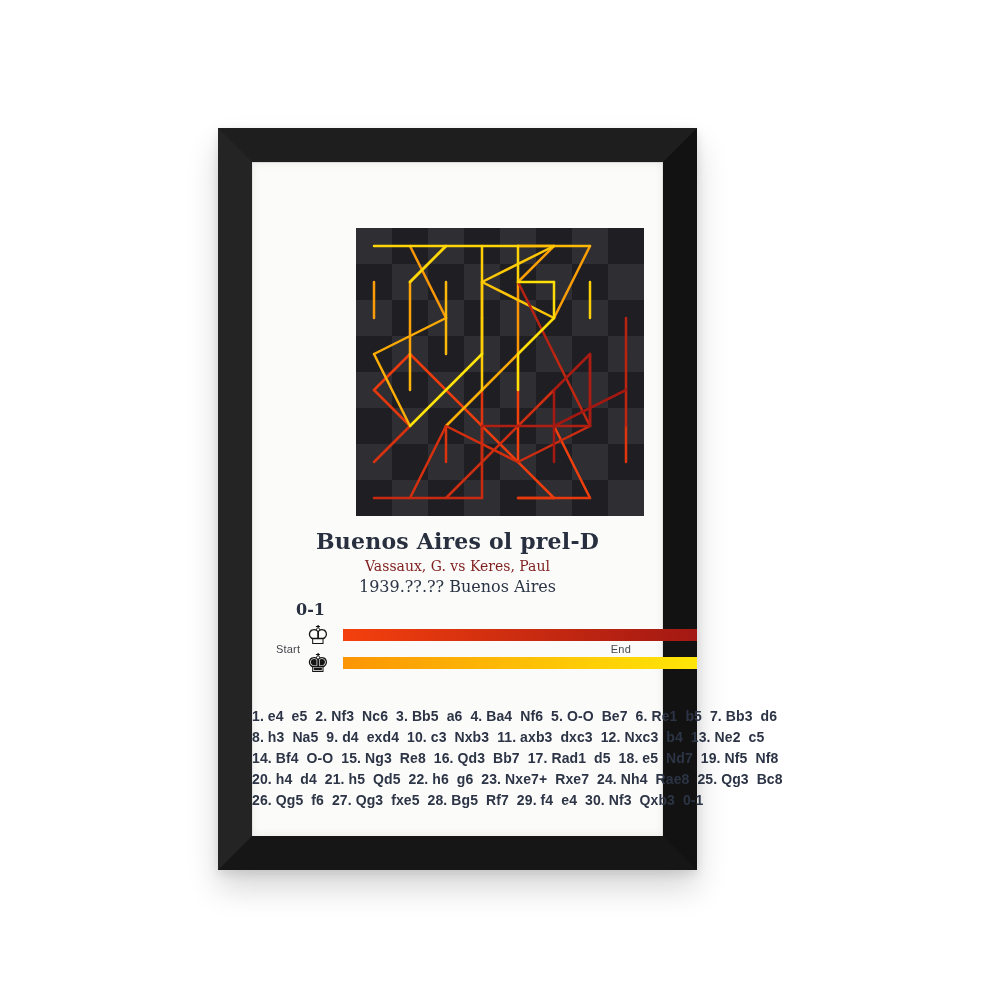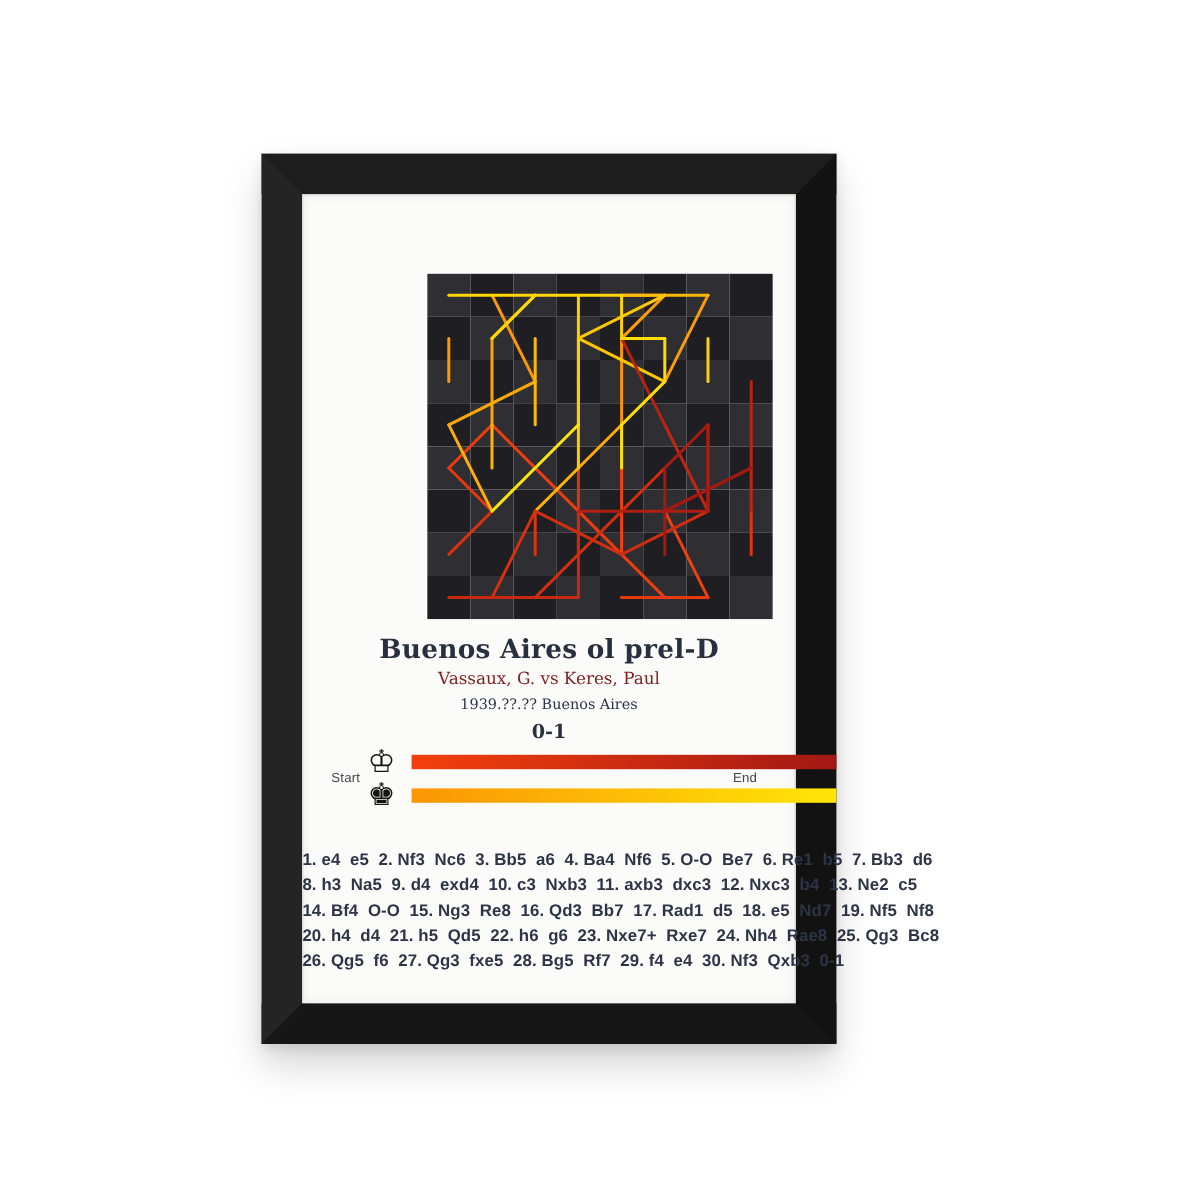--- a/index.html
+++ b/index.html
@@ -26,25 +26,25 @@
     position:absolute;left:0;top:366px;width:100%;text-align:center;
     font-family:"DejaVu Serif",serif;font-weight:700;font-size:22px;line-height:26px;
     color:#28303f;letter-spacing:0.2px;
   }
   .game-players{
     position:absolute;left:0;top:396px;width:100%;text-align:center;
     font-family:"DejaVu Serif",serif;font-size:14px;line-height:17px;color:#7f1d1d;
   }
   .game-event{
     position:absolute;left:0;top:413px;width:100%;text-align:center;
-    font-family:"DejaVu Serif",serif;font-size:12px;line-height:24px;color:#2b3445;
+    font-family:"DejaVu Serif",serif;font-size:16px;line-height:24px;color:#2b3445;
   }
   .game-result{
-    position:absolute;left:0;top:438px;width:100%;text-align:center;
-    font-family:"DejaVu Serif",serif;font-weight:700;font-size:16px;line-height:20px;color:#28303f;
+    position:absolute;left:0;top:438px;width:100%;
+    font-family:"DejaVu Serif",serif;font-weight:700;font-size:16px;line-height:20px;color:#28303f;padding-left:44px;
   }
   .legend{position:absolute;left:0;top:460px;width:100%;height:56px;}
   .legend .lbl{
     position:absolute;top:21px;font-size:11px;color:#45454d;letter-spacing:0.2px;text-align:center;
   }
   .legend .lbl.start{left:24px;}
   .legend .lbl.end{right:32px;}
   .legend .king{
     position:absolute;left:52px;width:28px;text-align:center;
     font-family:"DejaVu Sans",sans-serif;font-size:26px;line-height:26px;color:#141414;

